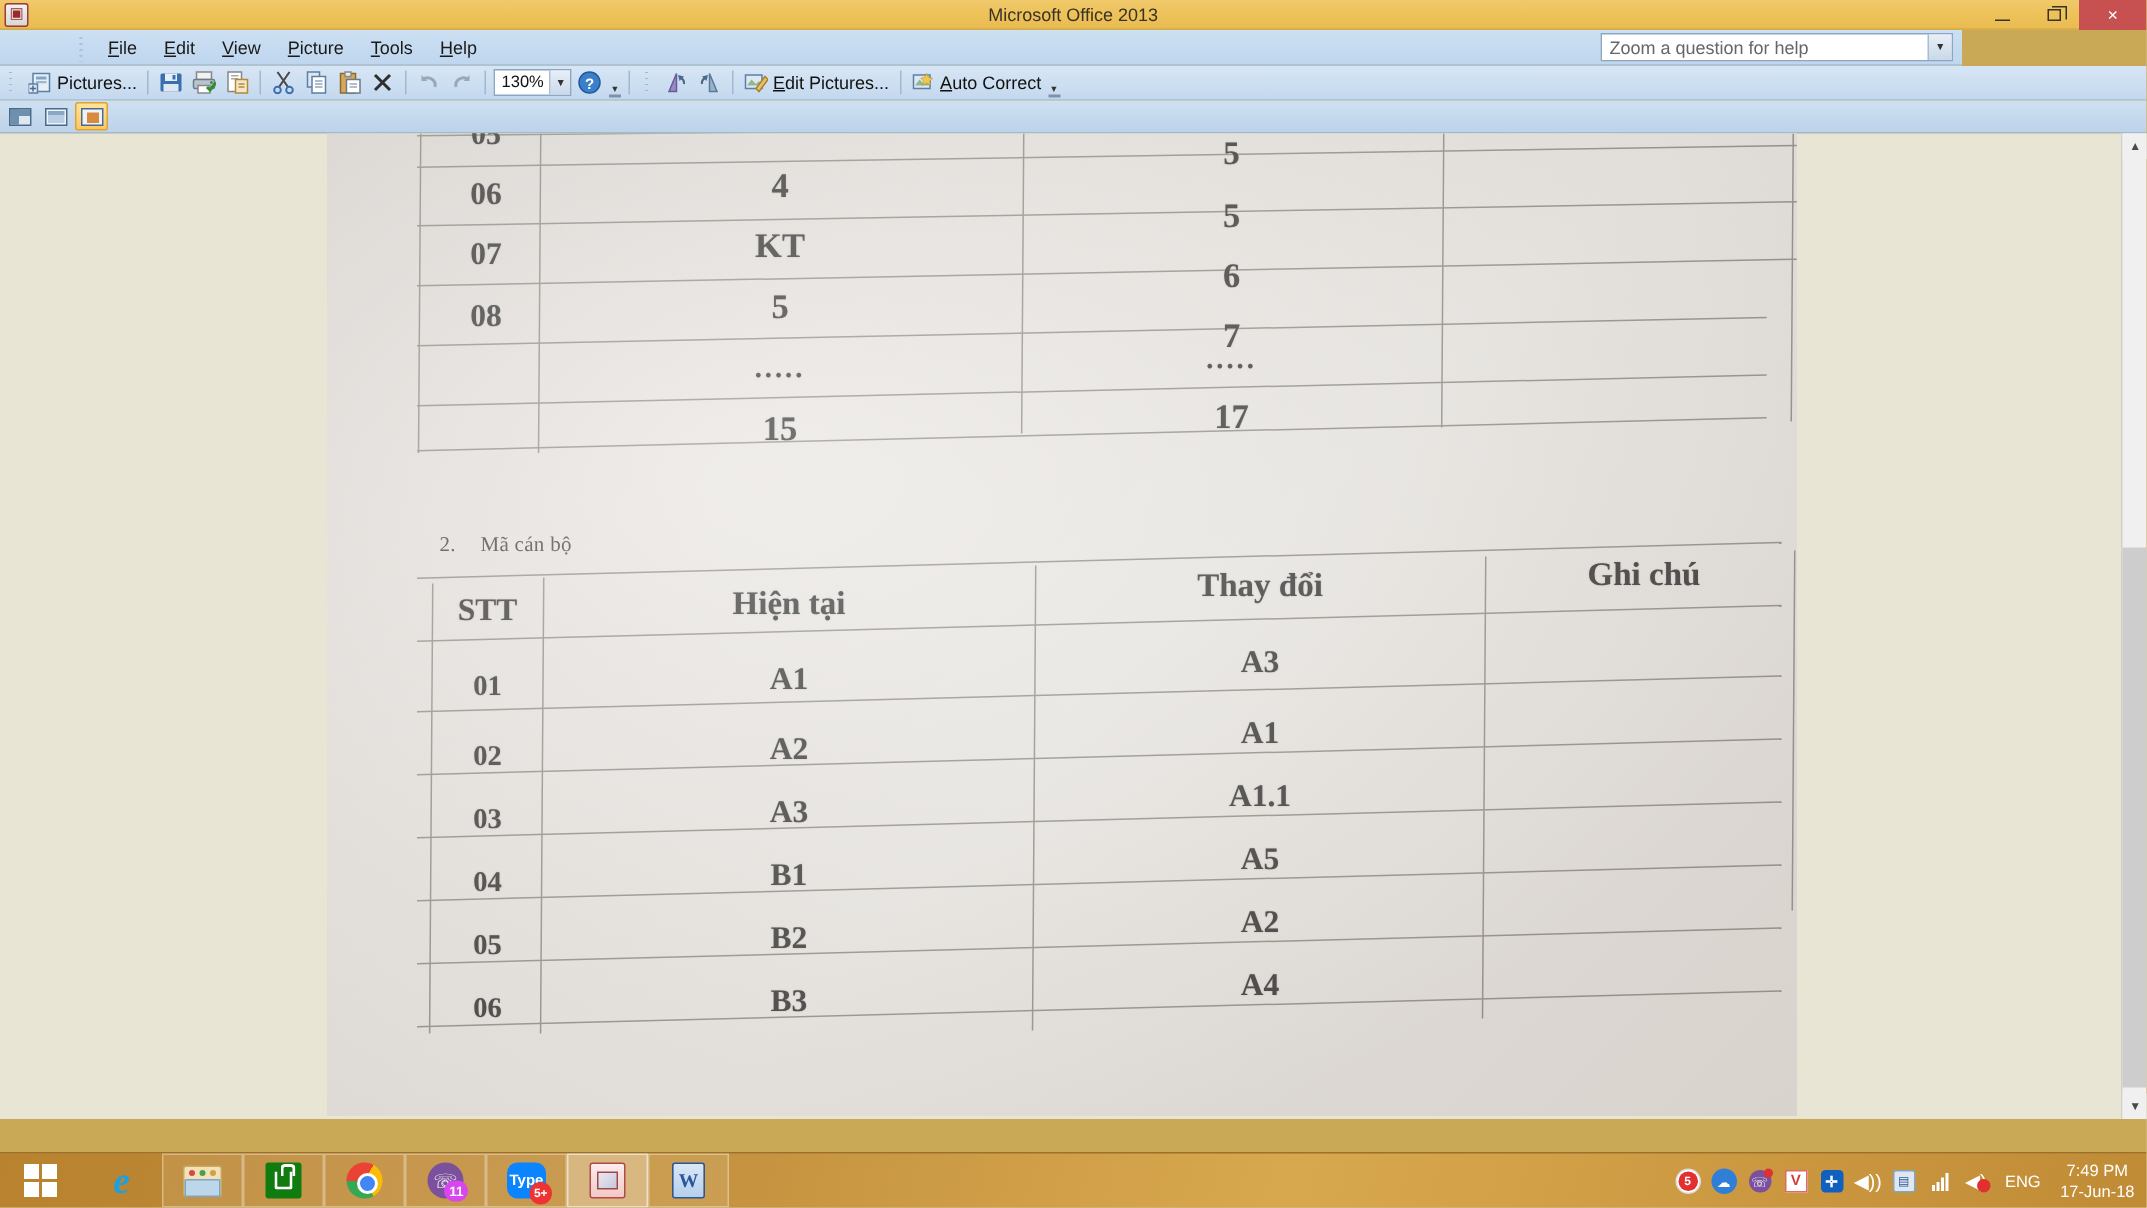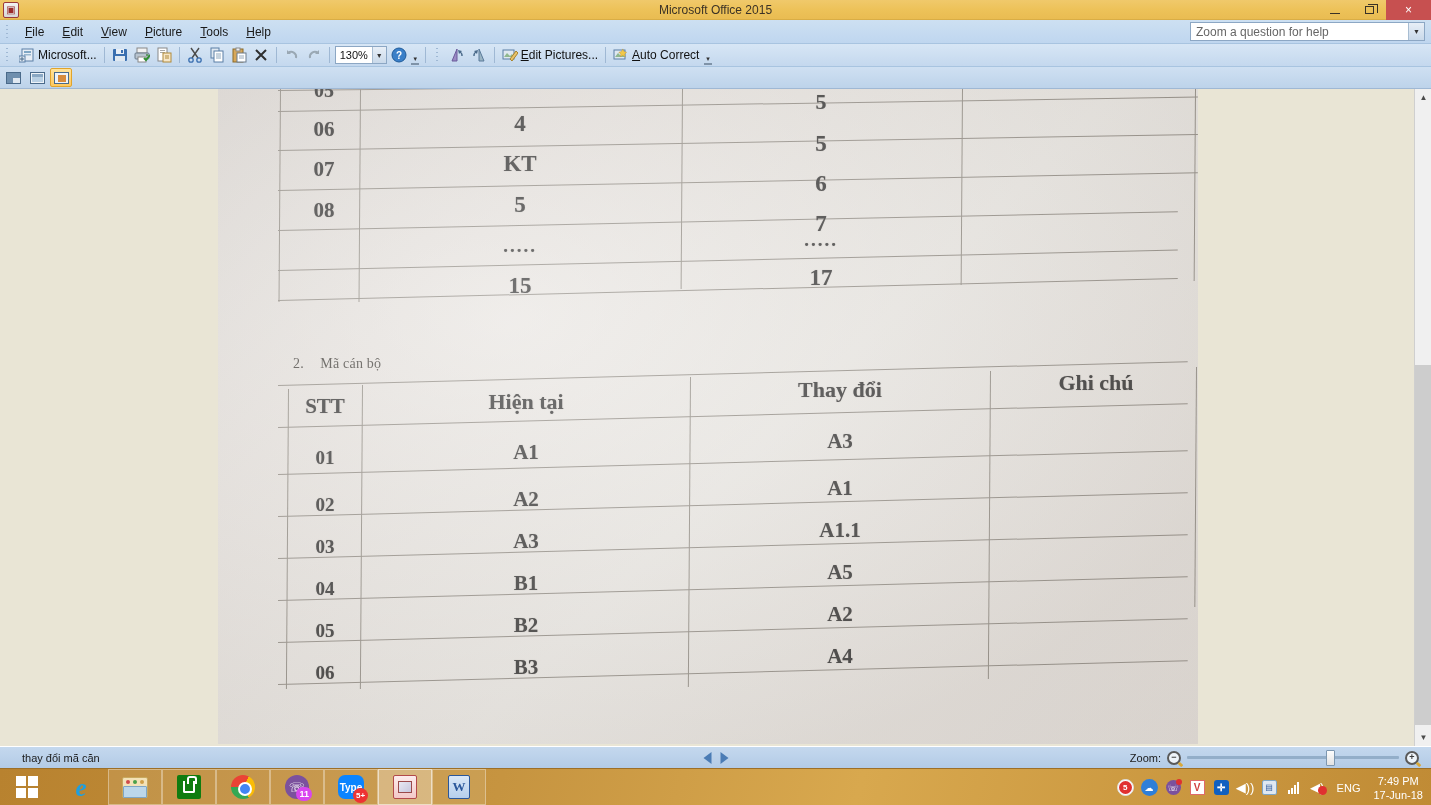--- a/index.html
+++ b/index.html
@@ -40,24 +40,24 @@
   .win-btn.close { background: #c75050; color: #fff; width: 45px; }
   .win-btn .bar { display: block; width: 10px; height: 1px; background: #3b3226; margin-top: 6px; }
   .win-btn .box { display: block; width: 9px; height: 8px; border: 1px solid #3b3226; position: relative; }
   .win-btn .box::before {
     content: ""; position: absolute; left: 2px; top: -3px; width: 9px; height: 8px;
     border: 1px solid #3b3226; border-bottom: none; border-left: none;
   }
 
   
   .menubar {
-    position: absolute; top: 20px; left: 0; width: 1431px; height: 24px;
+    position: absolute; top: 20px; left: 0; width: 1308px; height: 24px;
     background: linear-gradient(to bottom, #cde0f2 0%, #bfd6ef 100%);
     border-bottom: 1px solid #a8c4e0;
-    display: flex; align-items: center;
+    display: flex; align-items: center; padding-left: 47px;
   }
   .grip {
     width: 9px; height: 18px; margin-left: 3px; margin-right: 4px;
     background-image:
       linear-gradient(to bottom, #9fb8d4 1px, transparent 1px),
       linear-gradient(to bottom, #9fb8d4 1px, transparent 1px);
     background-size: 2px 4px;
     background-position: 3px 2px, 3px 2px;
     background-repeat: repeat-y;
   }
@@ -305,21 +305,21 @@
 </style>
 </head>
 <body>
 
 <div id="app">
 
   <div class="titlebar">
     <div class="titlebar-icon">
       <span class="glyph">▣</span>
     </div>
-    <div class="titlebar-title">Microsoft Office 2015</div>
+    <div class="titlebar-title">Microsoft Office 2013</div>
     <div class="win-buttons">
       <div class="win-btn">
           <span class="bar"></span>
         </div>
       <div class="win-btn">
           <span class="box"></span>
         </div>
       <div class="win-btn close">×</div>
     </div>
   </div>
@@ -345,21 +345,21 @@
     <div class="tb-btn">
       <span class="icon16">
         <svg width="16" height="16" viewBox="0 0 16 16">
             <rect x="3" y="2" width="11" height="12" fill="#e8eef6" stroke="#5b7fa6"></rect>
             <rect x="5" y="4" width="7" height="2" fill="#7fa6c4"></rect>
             <rect x="5" y="7" width="7" height="1.5" fill="#9ab8d0"></rect>
             <rect x="0" y="9" width="6" height="6" fill="#dfe8f1" stroke="#5b7fa6"></rect>
             <path d="M1 12 L5 12 M3 10 L3 14" stroke="#4a6a8a" stroke-width="1"></path>
           </svg>
       </span>
-      <span class="tb-label">Microsoft...</span>
+      <span class="tb-label">Pictures...</span>
     </div>
 
     <div class="tb-sep"></div>
 
     <div class="tb-btn">
       <span class="icon16">
         <svg width="16" height="16" viewBox="0 0 16 16">
             <rect x="1" y="2" width="14" height="12" fill="#3a6fb0" rx="1"></rect>
             <rect x="4" y="2" width="8" height="5" fill="#e8eef6"></rect>
             <rect x="9" y="3" width="2" height="3" fill="#3a6fb0"></rect>
@@ -632,42 +632,20 @@
       </div>
     </div>
   </div>
 
   <div class="vscroll">
     <div class="arrow up">▲</div>
     <div class="thumb"></div>
     <div class="arrow down">▼</div>
   </div>
 
-  <div class="statusbar">
-    <span class="status-text">thay đổi mã căn</span>
-
-    <div class="pagenav">
-      <span class="tri left"></span>
-      <span class="tri right"></span>
-    </div>
-
-    <div class="zoomctl">
-      <span class="lbl">Zoom:</span>
-      <span class="mag">
-          <span>−</span>
-        </span>
-      <span class="slider">
-        <span class="track"></span>
-        <span class="knob"></span>
-      </span>
-      <span class="mag">
-          <span>+</span>
-        </span>
-    </div>
-  </div>
 
   <div class="taskbar">
     <div class="tb-item">
       <span class="winlogo">
           <i></i>
           <i></i>
           <i></i>
           <i></i>
         </span>
     </div>

